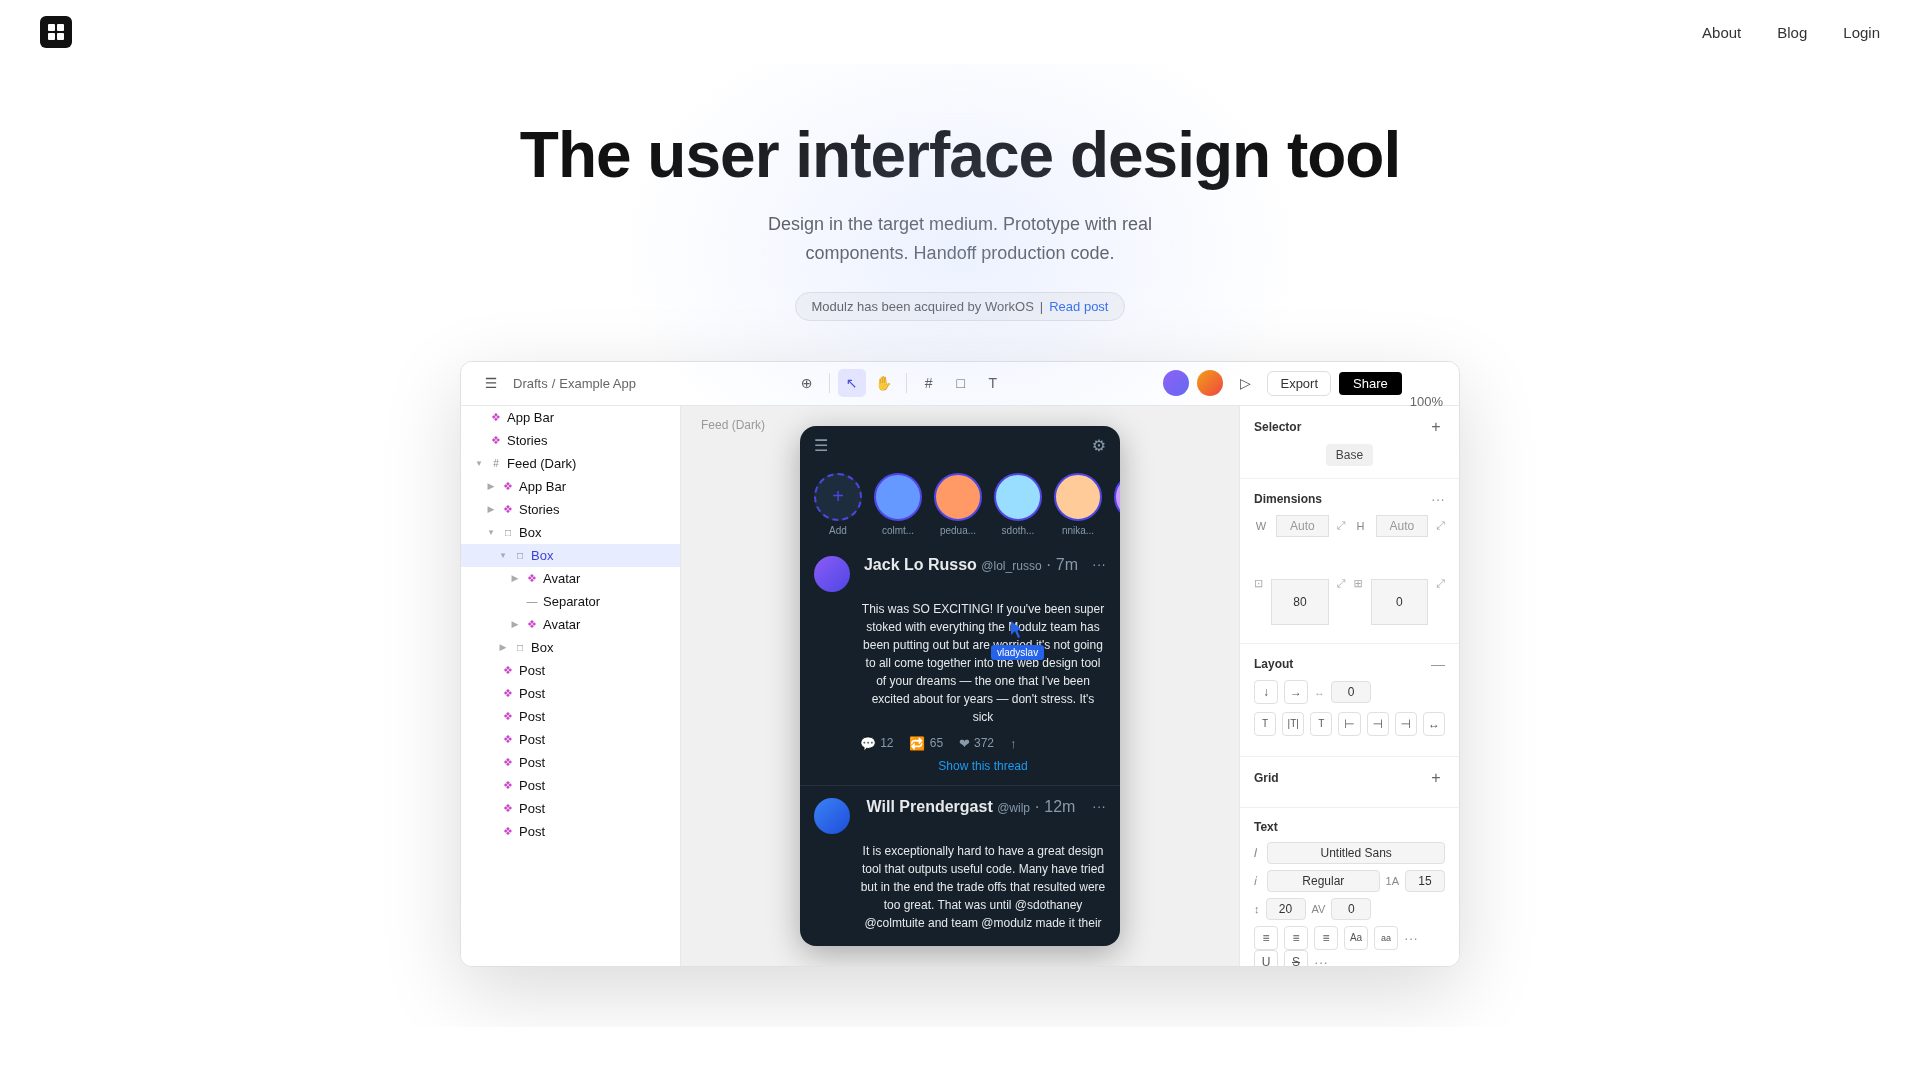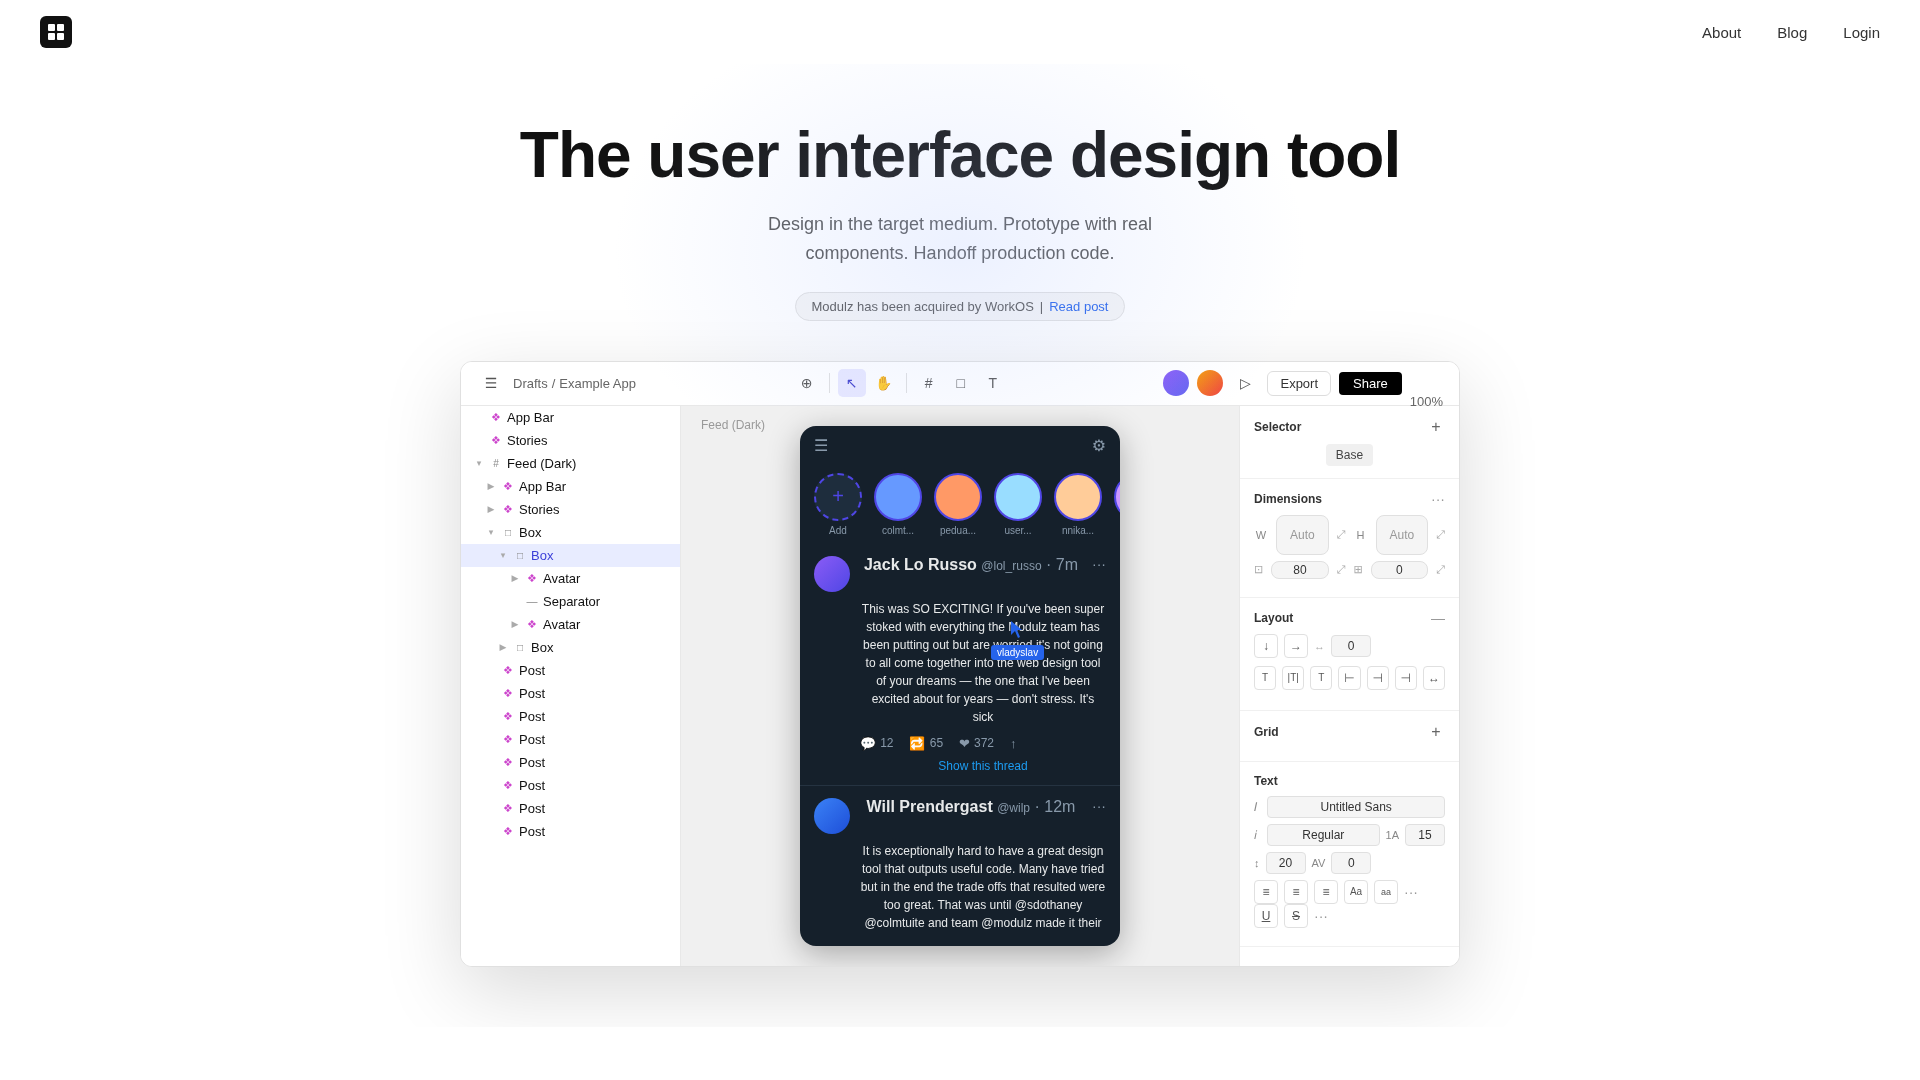--- a/index.html
+++ b/index.html
@@ -91,22 +91,22 @@
     .panel-tabs { display: flex; border-bottom: 1px solid #e8e8e8; }
     .panel-tab { flex: 1; text-align: center; padding: 10px; font-size: 13px; cursor: pointer; color: #666; }
     .panel-tab.active { color: #333; border-bottom: 2px solid #4f46e5; font-weight: 500; }
     .panel-section { padding: 12px 14px; border-bottom: 1px solid #f0f0f0; }
     .panel-section-header { display: flex; align-items: center; justify-content: space-between; margin-bottom: 8px; }
     .panel-section-title { font-size: 12px; font-weight: 600; color: #333; }
     .panel-add-btn { width: 18px; height: 18px; border-radius: 4px; border: none; background: transparent; cursor: pointer; color: #666; font-size: 16px; display: flex; align-items: center; justify-content: center; }
     .selector-tag { background: #f0f0f0; border-radius: 4px; padding: 4px 10px; font-size: 12px; color: #444; display: inline-block; }
     .dim-row { display: flex; align-items: center; gap: 8px; margin-bottom: 6px; }
     .dim-label { font-size: 11px; color: #888; width: 14px; }
-    .dim-field { flex: 1; background: #f5f5f5; border: 1px solid #e0e0e0; border-radius: 8px; padding: 1px 6px; font-size: 12px; color: #333; }
-    .dim-field-auto { flex: 1; background: #f5f5f5; border: 1px solid #e0e0e0; border-radius: 8px; padding: 12px 6px; font-size: 12px; color: #999; }
+    .dim-field { flex: 1; background: #f5f5f5; border: 1px solid #e0e0e0; border-radius: 0; padding: 15px 6px; font-size: 12px; color: #333; margin-top: 36px; }
+    .dim-field-auto { flex: 1; background: #f5f5f5; border: 1px solid #e0e0e0; border-radius: 0; padding: 3px 6px; font-size: 12px; color: #999; }
     .dim-icon { color: #aaa; font-size: 11px; cursor: pointer; }
     .layout-row { display: flex; align-items: center; gap: 6px; margin-bottom: 8px; }
     .layout-btn { width: 24px; height: 24px; border-radius: 4px; border: 1px solid #e0e0e0; background: transparent; cursor: pointer; display: flex; align-items: center; justify-content: center; font-size: 12px; color: #555; }
     .layout-field { background: #f5f5f5; border: 1px solid #e0e0e0; border-radius: 4px; padding: 3px 6px; font-size: 12px; color: #333; width: 40px; text-align: center; }
     .text-row { display: flex; align-items: center; gap: 6px; margin-bottom: 6px; }
     .text-font { flex: 1; font-size: 12px; color: #333; background: #f5f5f5; border: 1px solid #e0e0e0; border-radius: 4px; padding: 3px 6px; }
     .text-size-field { width: 40px; background: #f5f5f5; border: 1px solid #e0e0e0; border-radius: 4px; padding: 3px 6px; font-size: 12px; color: #333; text-align: center; }
     .text-style-row { display: flex; align-items: center; gap: 6px; flex-wrap: wrap; }
     .text-style-btn { width: 24px; height: 24px; border-radius: 4px; border: 1px solid #e0e0e0; background: transparent; cursor: pointer; display: flex; align-items: center; justify-content: center; font-size: 12px; color: #555; }
     .panel-more-btn { border: none; background: transparent; cursor: pointer; color: #999; font-size: 14px; }
@@ -302,21 +302,21 @@
             <div class="story-item">
               <div class="story-avatar" style="background:#6699ff;"></div>
               <span class="story-name">colmt...</span>
             </div>
             <div class="story-item">
               <div class="story-avatar" style="background:#ff9966;"></div>
               <span class="story-name">pedua...</span>
             </div>
             <div class="story-item">
               <div class="story-avatar" style="background:#99ddff;"></div>
-              <span class="story-name">user...</span>
+              <span class="story-name">sdoth...</span>
             </div>
             <div class="story-item">
               <div class="story-avatar" style="background:#ffcc99;"></div>
               <span class="story-name">nnika...</span>
             </div>
             <div class="story-item">
               <div class="story-avatar" style="background:#cc99ff;"></div>
               <span class="story-name">vladys...</span>
             </div>
 

